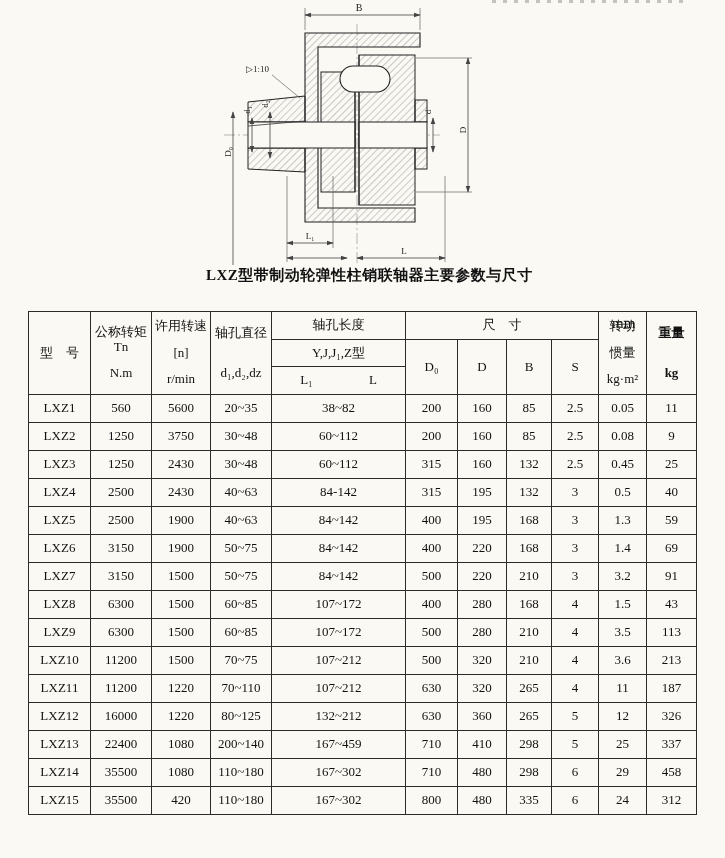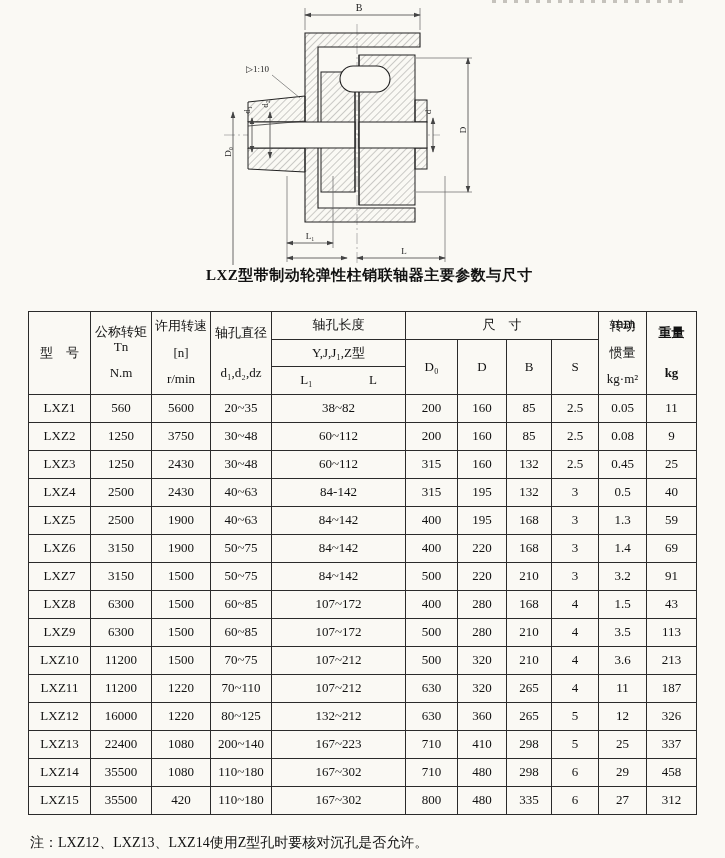--- a/index.html
+++ b/index.html
@@ -364,21 +364,21 @@
           <td>5</td>
           <td>12</td>
           <td>326</td>
         </tr>
 
         <tr>
           <td>LXZ13</td>
           <td>22400</td>
           <td>1080</td>
           <td>200~140</td>
-          <td>167~223</td>
+          <td>167~459</td>
           <td>710</td>
           <td>410</td>
           <td>298</td>
           <td>5</td>
           <td>25</td>
           <td>337</td>
         </tr>
 
         <tr>
           <td>LXZ14</td>
@@ -397,21 +397,20 @@
         <tr>
           <td>LXZ15</td>
           <td>35500</td>
           <td>420</td>
           <td>110~180</td>
           <td>167~302</td>
           <td>800</td>
           <td>480</td>
           <td>335</td>
           <td>6</td>
-          <td>27</td>
+          <td>24</td>
           <td>312</td>
         </tr>
       </tbody>
   </table>
 
-  <div class="footnote">注：LXZ12、LXZ13、LXZ14使用Z型孔时要核对沉孔是否允许。</div>
 
 </div>
 
 </body></html>

